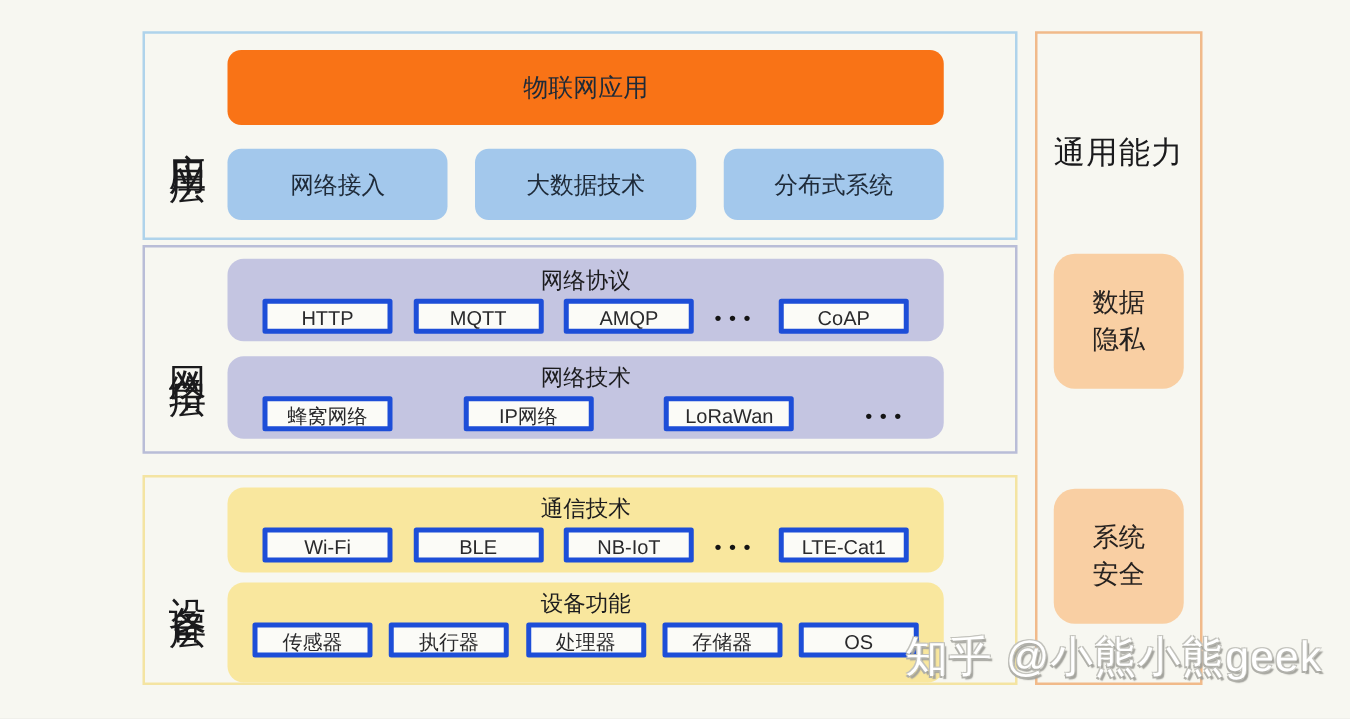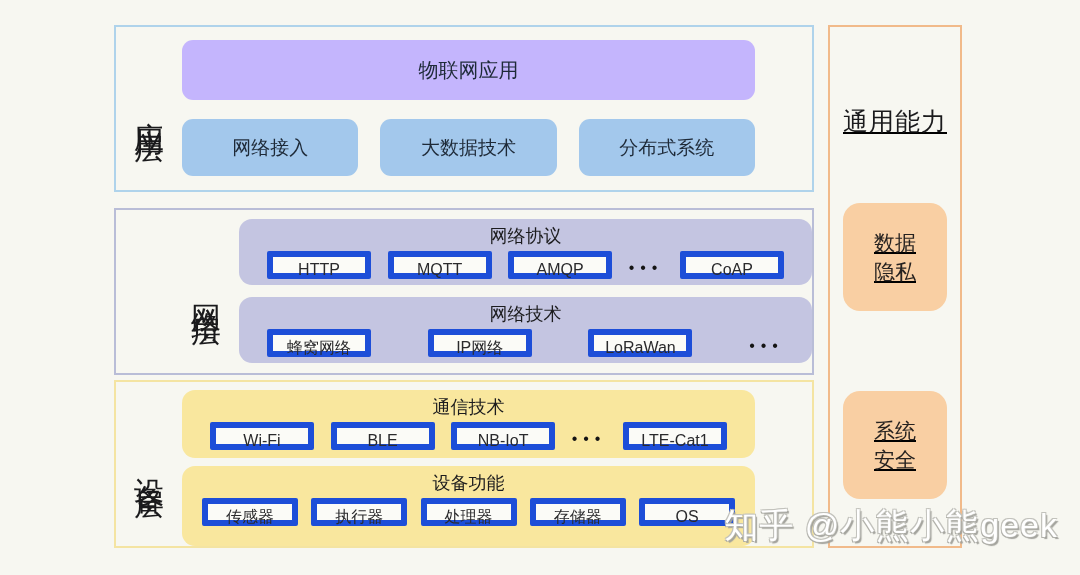--- a/index.html
+++ b/index.html
@@ -17,21 +17,21 @@
   
   .layer {
     position: absolute;
     left: 114px;
     width: 700px;
     border: 2px solid;
     display: flex;
     background: transparent;
   }
   .layer-app { top: 25px;  height: 167px; border-color: #afd3eb; }
-  .layer-net { top: 208px; height: 167px; border-color: #b9bdd7; justify-content: flex-end; }
+  .layer-net { top: 196px; height: 167px; border-color: #b9bdd7; }
   .layer-dev { top: 380px; height: 168px; border-color: #f4e4a2; }
 
   .layer-label {
     width: 66px;
     display: flex;
     align-items: center;
     justify-content: center;
     flex: none;
   }
   .layer-label span {
@@ -41,21 +41,21 @@
     font-size: 30px;
     color: #1a1a1c;
     line-height: 1;
   }
   .layer-content { width: 573px; flex: none; }
 
   
   .app-hero {
     margin-top: 13px;
     height: 60px;
-    background: #c4b5fd;
+    background: #f97316;
     border-radius: 11px;
     display: flex;
     align-items: center;
     justify-content: center;
     font-size: 20px;
     color: #1e2a38;
   }
   .app-row { margin-top: 19px; display: flex; gap: 22px; }
   .app-row .app-box {
     flex: 1;
@@ -91,21 +91,21 @@
   .chip-row {
     display: flex;
     align-items: center;
     justify-content: space-between;
     padding: 2px 28px 0 28px;
     height: 32px;
   }
   .chip-row-5 { padding: 2px 20px 0 20px; }
   .chip {
     background: #fbfbf7;
-    border: 6px solid #1d4ed8;
+    border: 4px solid #1d4ed8;
     border-radius: 2px;
     min-width: 104px;
     height: 28px;
     line-height: 26px;
     text-align: center;
     font-size: 16px;
     color: #2a2a2c;
     padding: 0 10px;
   }
   .chip-sm { min-width: 96px; }
@@ -119,21 +119,20 @@
   }
 
   
   .sidebar {
     position: absolute;
     left: 828px;
     top: 25px;
     width: 134px;
     height: 523px;
     border: 2px solid #f1ba8a;
-    text-decoration: underline;
   }
   .sidebar-title {
     margin-top: 78px;
     text-align: center;
     font-size: 25px;
     color: #1a1a1c;
     letter-spacing: 1px;
   }
   .capability {
     width: 104px;

